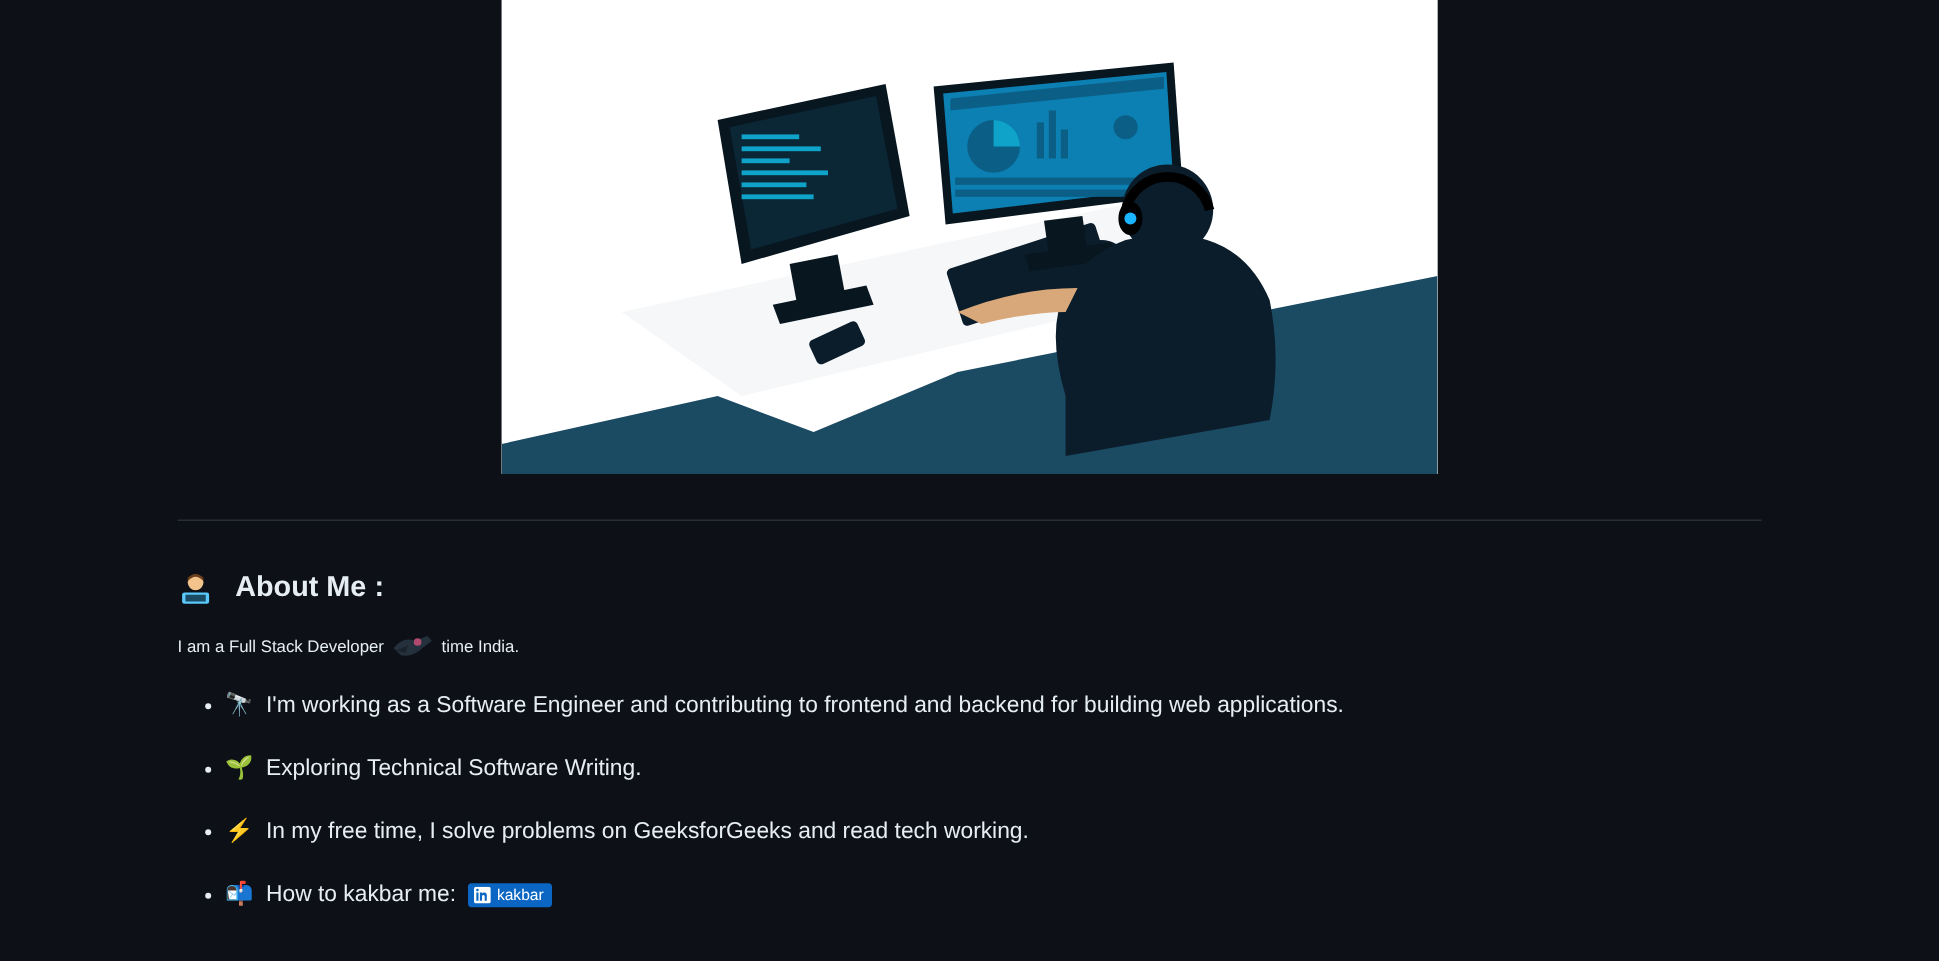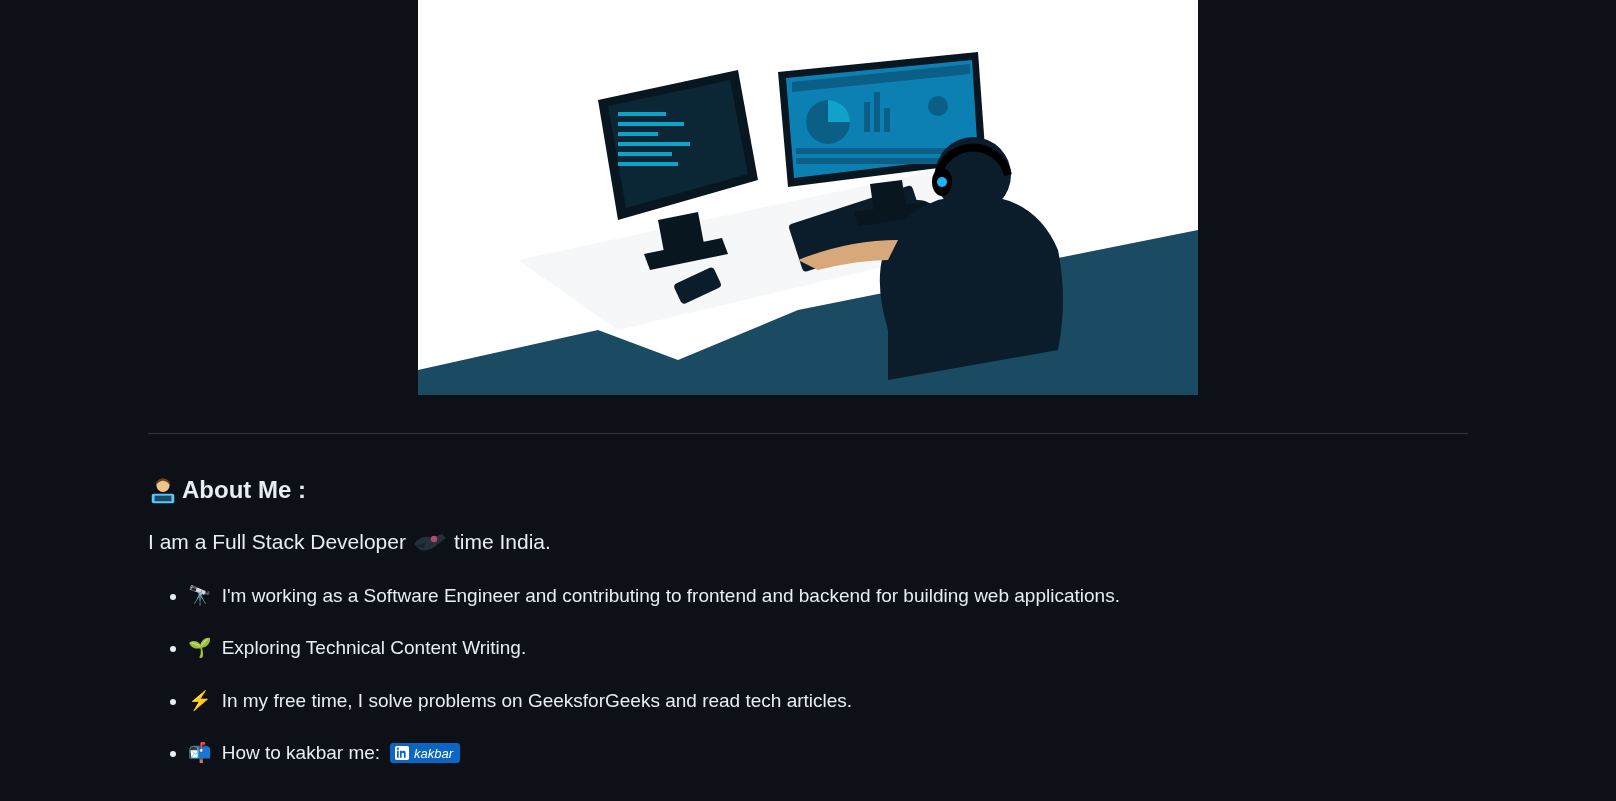--- a/index.html
+++ b/index.html
@@ -32,24 +32,24 @@
     border: none;
     border-top: 1px solid #30363d;
     margin: 38px 0 0 0;
   }
   h3.about-heading {
     font-size: 24px;
     font-weight: 600;
     margin: 38px 0 18px 0;
     display: flex;
     align-items: center;
-    gap: 4px;
+    gap: 18px;
   }
   p.intro {
-    font-size: 21px;
+    font-size: 14px;
     margin: 0 0 16px 0;
     display: flex;
     align-items: center;
     gap: 6px;
     flex-wrap: wrap;
   }
   ul.about-list {
     padding-left: 40px;
     margin: 0;
   }
@@ -75,21 +75,20 @@
     background: #0a66c2;
     color: #fff;
     padding: 3px 7px 3px 5px;
     border-radius: 3px;
     font-size: 13px;
     font-weight: 400;
     line-height: 1;
     height: 20px;
     box-sizing: border-box;
     cursor: pointer;
-    font-style: italic;
   }
   .linkedin-badge svg {
     width: 14px;
     height: 14px;
     fill: #fff;
   }
 
   
   .small-hero-icon {
     display: inline-block;
@@ -221,27 +220,27 @@
   <ul class="about-list">
     <li>
       <span class="li-inner">
         <span class="bullet-emoji">🔭</span>
         <span>I'm working as a Software Engineer and contributing to frontend and backend for building web applications.</span>
       </span>
     </li>
     <li>
       <span class="li-inner">
         <span class="bullet-emoji">🌱</span>
-        <span>Exploring Technical Content Writing.</span>
+        <span>Exploring Technical Software Writing.</span>
       </span>
     </li>
     <li>
       <span class="li-inner">
         <span class="bullet-emoji">⚡</span>
-        <span>In my free time, I solve problems on GeeksforGeeks and read tech articles.</span>
+        <span>In my free time, I solve problems on GeeksforGeeks and read tech working.</span>
       </span>
     </li>
     <li>
       <span class="li-inner">
         <span class="bullet-emoji">📬</span>
         <span>How to kakbar me:</span>
         <a class="linkedin-badge">
           <svg viewBox="0 0 24 24">
             <rect x="0" y="0" width="24" height="24" rx="3" fill="#ffffff"></rect>
             <path fill="#0a66c2" d="M4.98 3.5C4.98 4.88 3.88 6 2.5 6S0 4.88 0 3.5 1.12 1 2.5 1s2.48 1.12 2.48 2.5zM.5 8h4V24h-4V8zm7.5 0h3.8v2.2h.05c.53-1 1.83-2.2 3.77-2.2 4.03 0 4.78 2.65 4.78 6.1V24h-4v-7.2c0-1.72-.03-3.93-2.4-3.93-2.4 0-2.77 1.87-2.77 3.8V24h-4V8z" transform="translate(3 2) scale(0.75)"></path>

